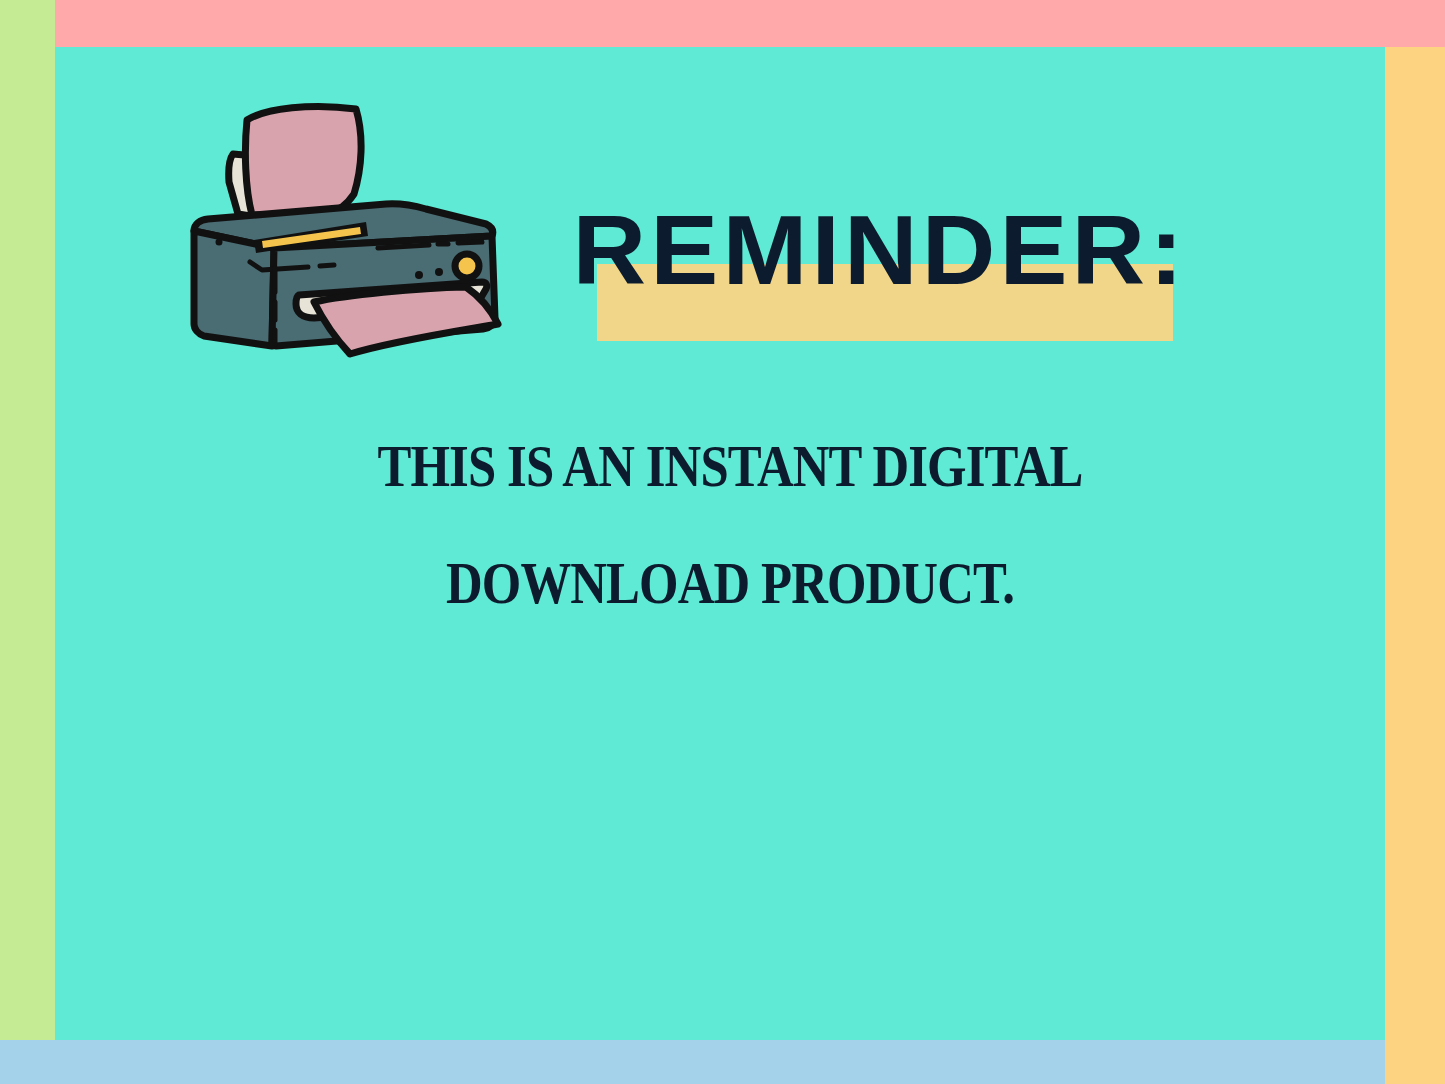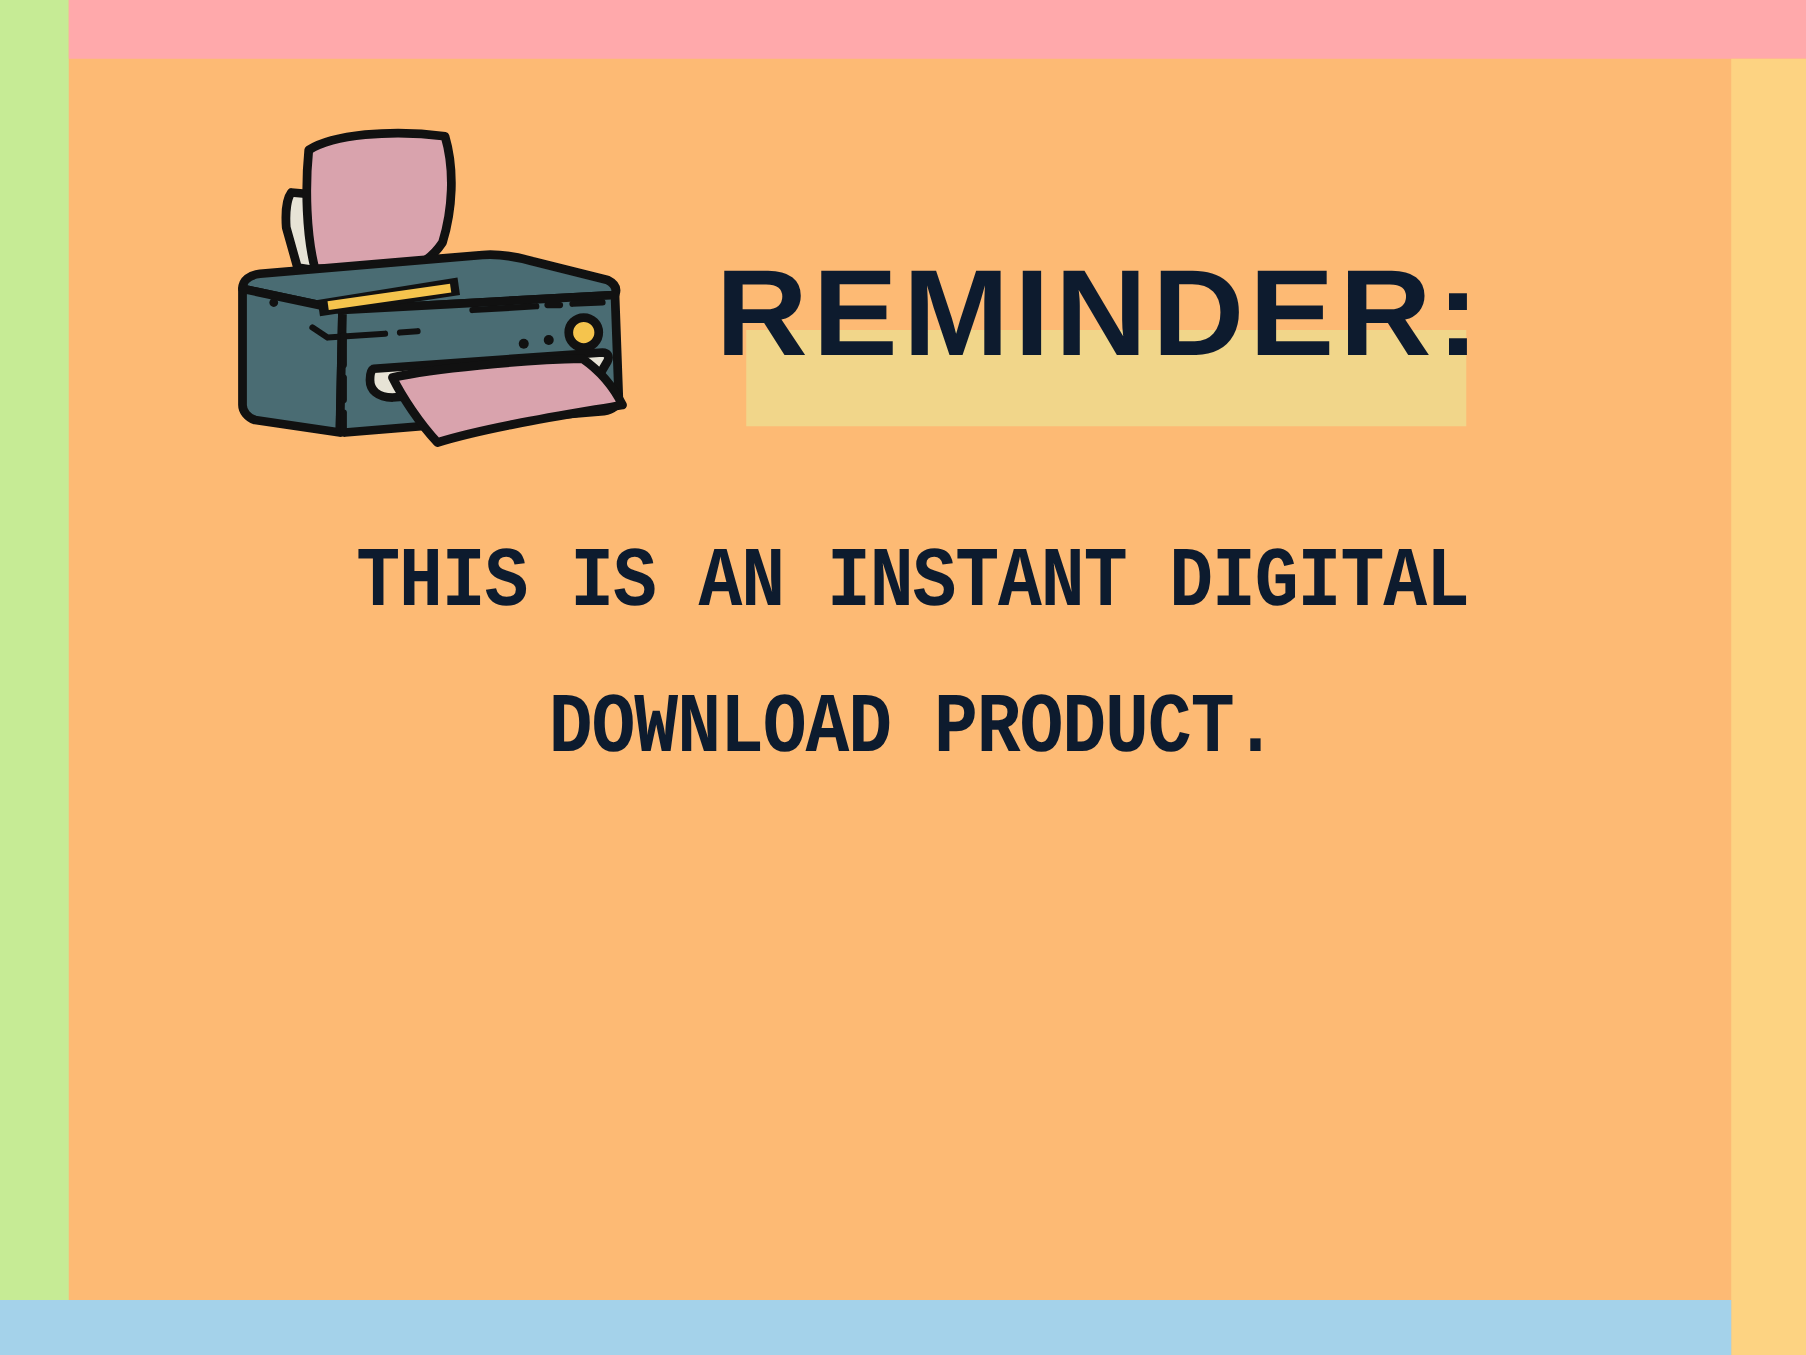--- a/index.html
+++ b/index.html
@@ -74,39 +74,39 @@
   }
 
   
   #body-copy {
     position: absolute;
     left: 120px;
     top: 408px;
     width: 1220px;
     text-align: center;
     color: #0d1b2e;
-    font-family: Liberation Mono, monospace;
+    font-family: Liberation Serif, serif;
     font-weight: 700;
-    font-size: 68px;
+    font-size: 59px;
     line-height: 117px;
     letter-spacing: -1px;
   }
   .copy-paragraph { margin: 0; }
   .copy-line {
     display: block;
     white-space: nowrap;
     transform: scaleX(0.86);
     transform-origin: 50% 50%;
   }
   #paragraph-gap { display: block; height: 140px; }
 </style>
 </head>
 <body>
 
-<div id="canvas" style="background: #fdba74;">
+<div id="canvas" style="background: #5eead4;">
 
   <div class="strip" id="strip-left" style="background: rgb(198, 235, 149);"></div>
   <div class="strip" id="strip-top" style="background: rgb(255, 169, 171);"></div>
   <div class="strip" id="strip-right" style="background: rgb(253, 211, 130);"></div>
   <div class="strip" id="strip-bottom" style="background: rgb(164, 210, 234);"></div>
 
   <div id="printer-illustration">
     <svg viewBox="0 0 350 285" xmlns="http://www.w3.org/2000/svg">
       <g stroke="#111111" stroke-width="7" stroke-linejoin="round" stroke-linecap="round">
 

